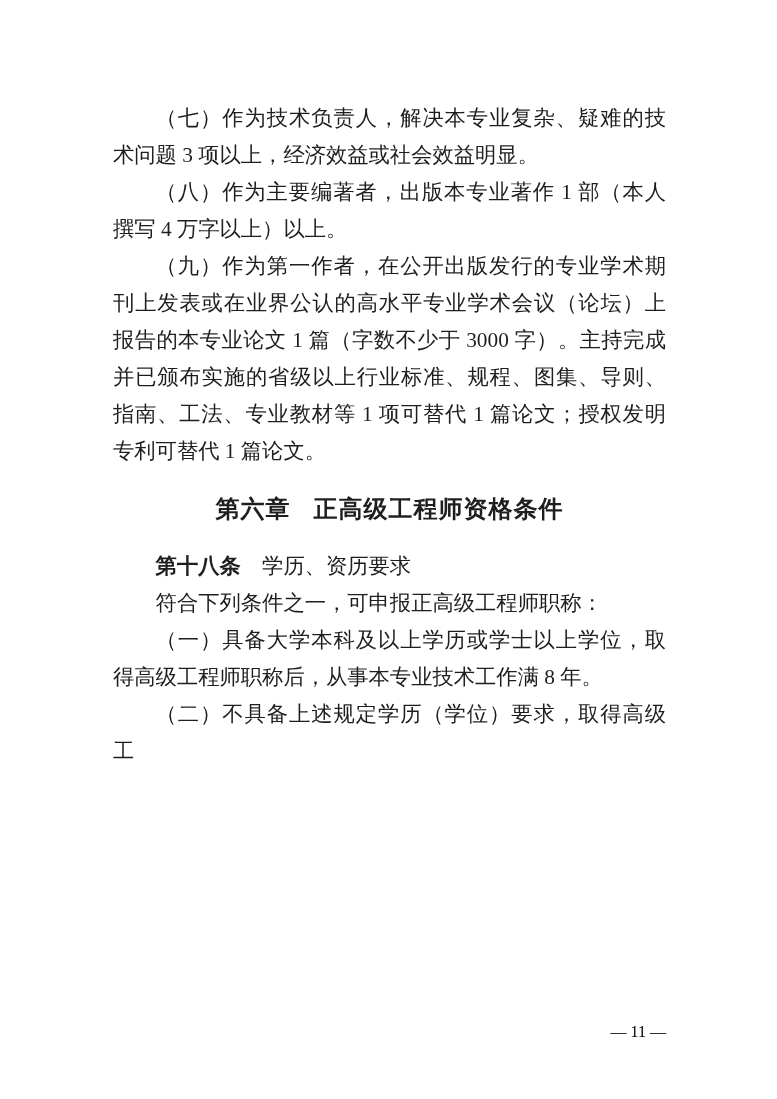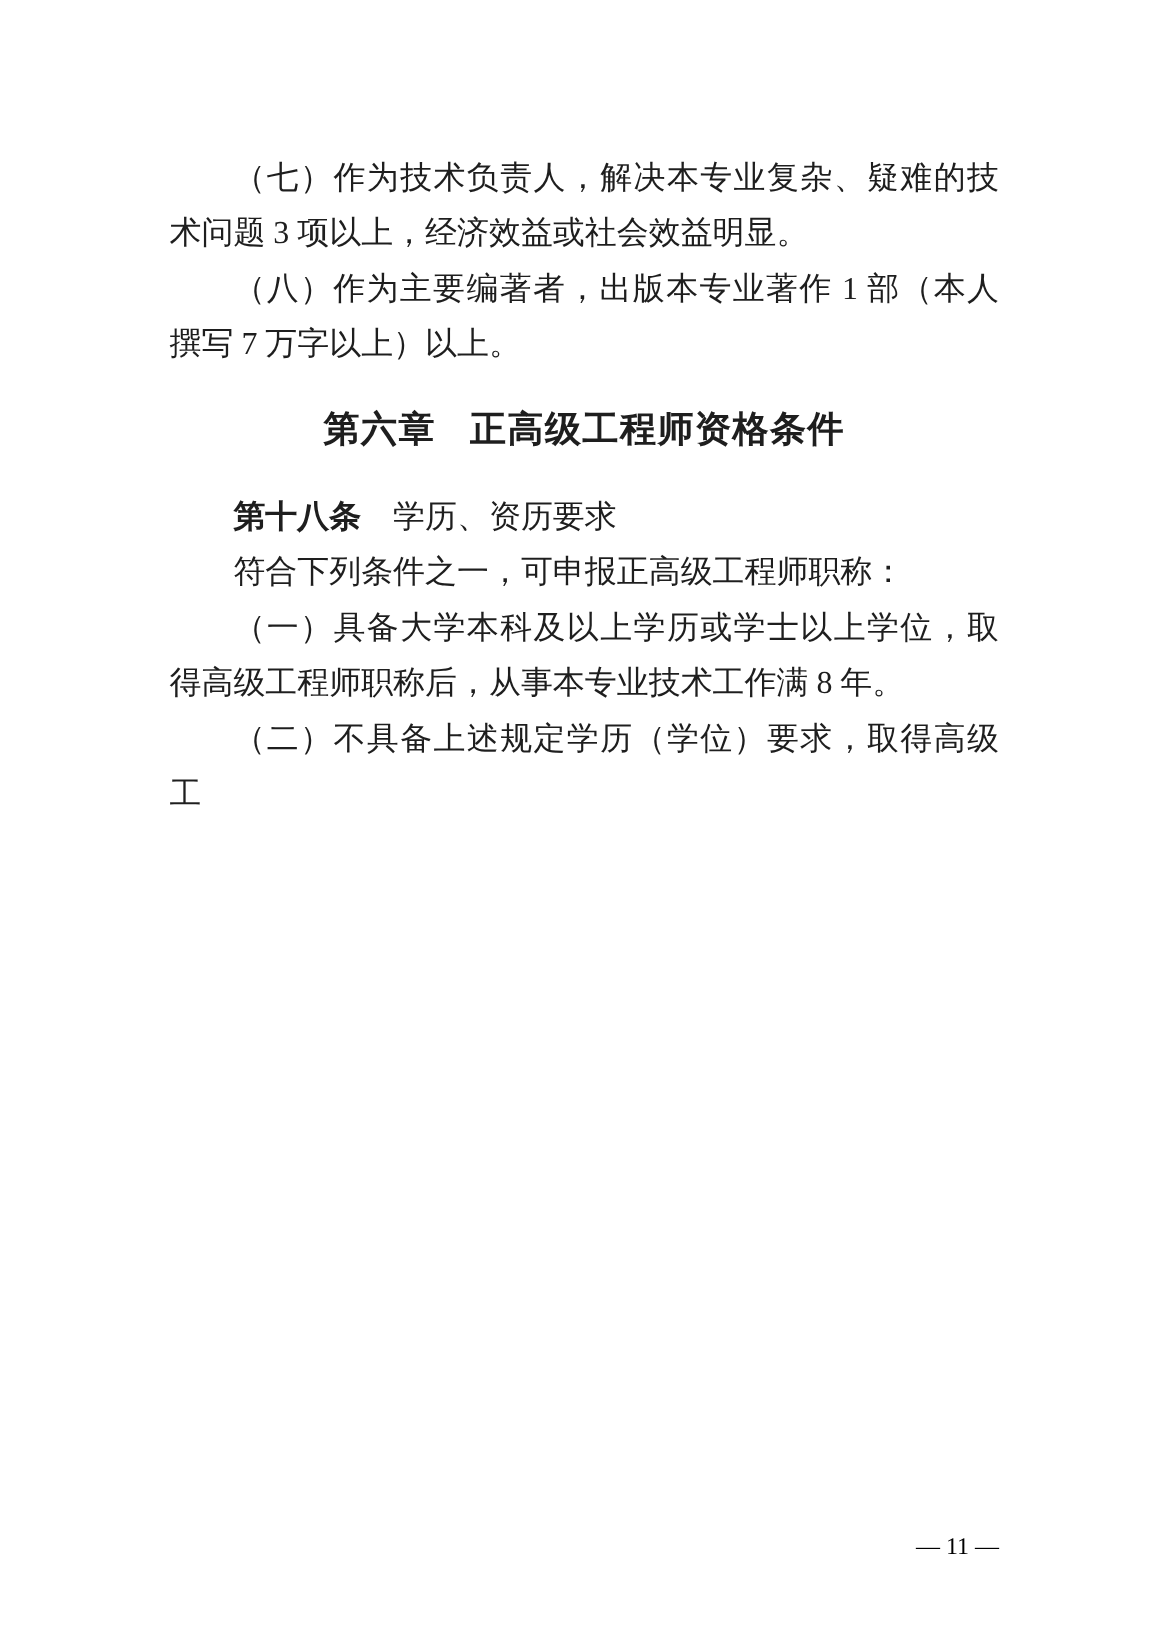--- a/index.html
+++ b/index.html
@@ -65,22 +65,23 @@
 </style>
 </head>
 <body>
 
 <div class="page">
   <div class="content">
 
 
     <p class="para indent">（七）作为技术负责人，解决本专业复杂、疑难的技术问题 3 项以上，经济效益或社会效益明显。</p>
 
-    <p class="para indent">（八）作为主要编著者，出版本专业著作 1 部（本人撰写 7 万字以上）以上。</p>
+    <p class="para indent">（八）作为主要编著者，出版本专业著作 1 部（本人撰写 4 万字以上）以上。</p>
 
+    <p class="para indent">（九）作为第一作者，在公开出版发行的专业学术期刊上发表或在业界公认的高水平专业学术会议（论坛）上报告的本专业论文 1 篇（字数不少于 3000 字）。主持完成并已颁布实施的省级以上行业标准、规程、图集、导则、指南、工法、专业教材等 1 项可替代 1 篇论文；授权发明专利可替代 1 篇论文。</p>
 
 
     <h2 class="chapter">
       <span class="chapter-number">第六章</span><span class="chapter-title">正高级工程师资格条件</span>
     </h2>
 
     <p class="para article-line">
       <span class="article-label">第十八条</span><span class="article-title">学历、资历要求</span>
     </p>
 

